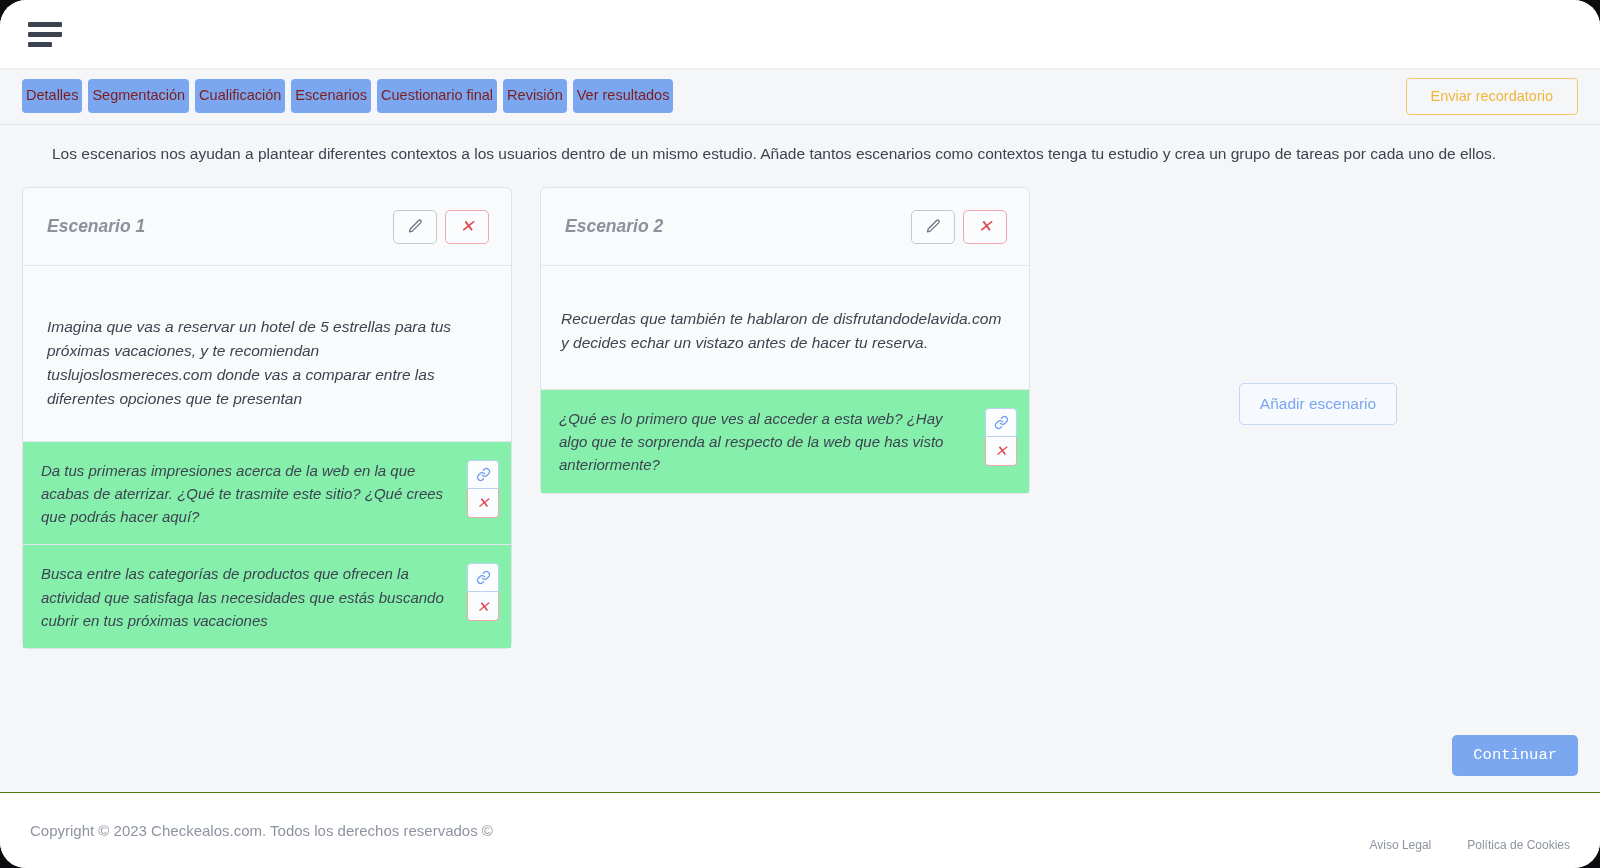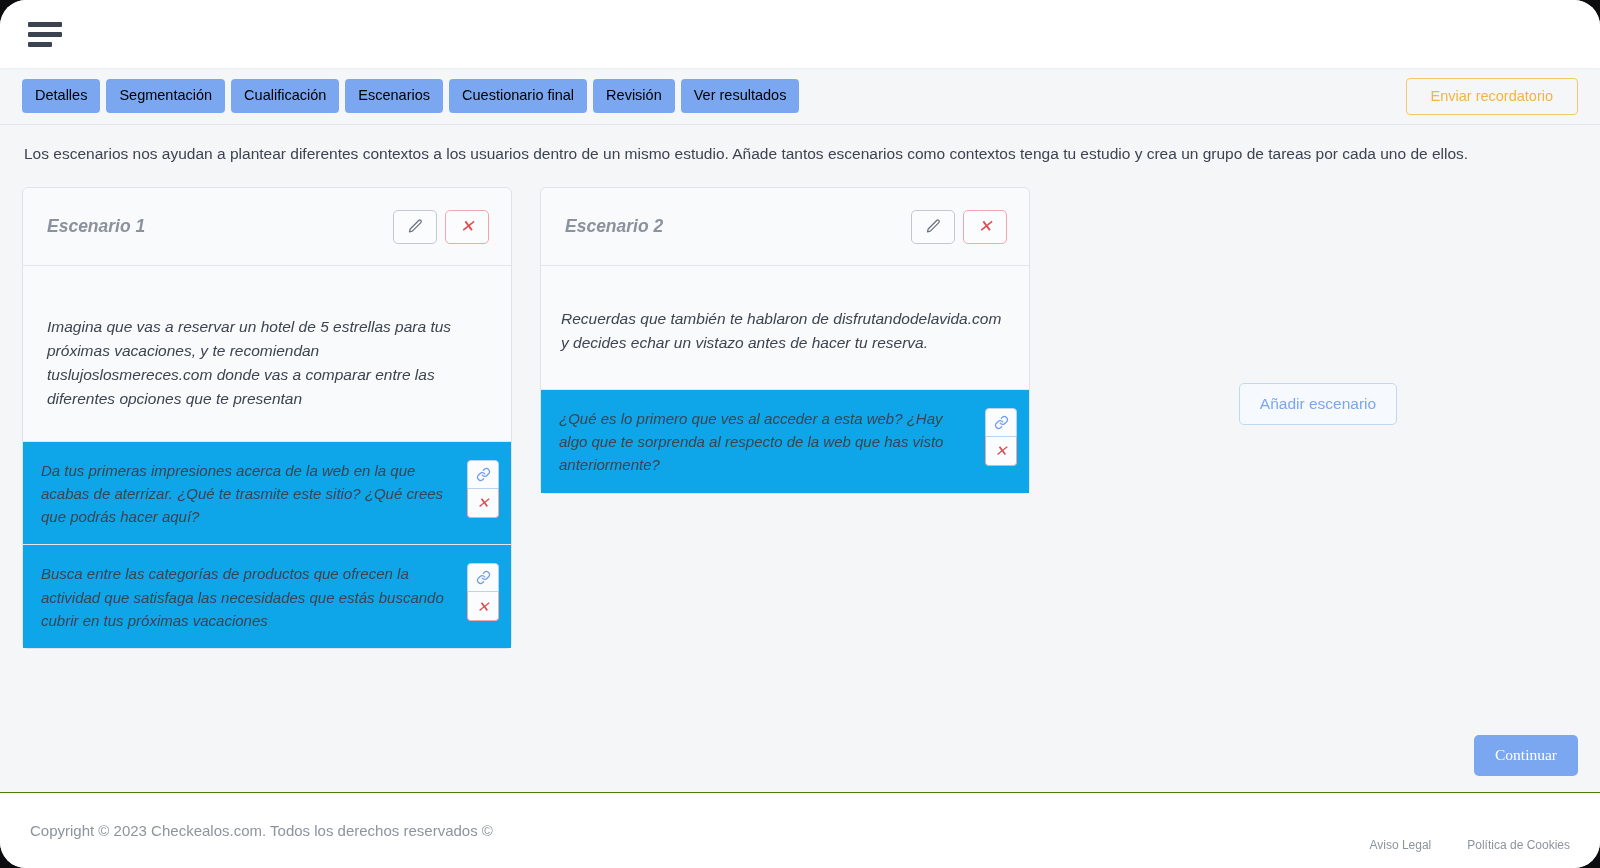--- a/index.html
+++ b/index.html
@@ -62,24 +62,24 @@
     padding: 0 22px;
     position: relative;
   }
   .tabs {
     display: flex;
     gap: 6px;
     flex: 1;
   }
   .tab {
     background: #7aa7f0;
-    color: #000000;
+    color: #7f1d1d;
     font-size: 14.5px;
     line-height: 1;
-    padding: 9px 13px 10px;
+    padding: 9px 4px 10px;
     border: none;
     border-radius: 4px;
     cursor: pointer;
     white-space: nowrap;
     font-family: "Liberation Sans", sans-serif;
   }
   .reminder-btn {
     background: transparent;
     border: 1px solid #f5c96b;
     color: #f0b63f;
@@ -100,20 +100,21 @@
     position: relative;
     overflow: hidden;
   }
 
   .intro-text {
     font-size: 15.5px;
     color: #3d4450;
     padding: 19px 2px 0 2px;
     line-height: 1.3;
     white-space: nowrap;
+    margin-left: 28px;
   }
 
   .board {
     display: flex;
     align-items: flex-start;
     gap: 28px;
     padding-top: 23px;
   }
 
   
@@ -164,21 +165,21 @@
   }
   .scenario-body.compact { padding: 30px 24px 34px 20px; }
 
   
   .task-row {
     display: flex;
     align-items: flex-start;
     padding: 16px 12px 16px 18px;
     border-bottom: 1px solid #e3e7eb;
     gap: 10px;
-    background: #0ea5e9;
+    background: #86efac;
   }
   .task-row:last-child { border-bottom: none; }
   .task-text {
     flex: 1;
     font-size: 15px;
     color: #3d4450;
     line-height: 1.55;
     padding-top: 1px;
   }
   .task-actions {
@@ -224,21 +225,21 @@
     top: 610px;
   }
   .continue-btn {
     background: #7aa7f0;
     border: none;
     color: #ffffff;
     font-size: 15.5px;
     padding: 11px 21px 12px;
     border-radius: 5px;
     cursor: pointer;
-    font-family: Liberation Serif, serif;
+    font-family: Liberation Mono, monospace;
   }
 
   
   .footer {
     flex: 0 0 76px;
     background: #ffffff;
     border-top: 1px solid #4d7c0f;
     display: flex;
     align-items: center;
     padding: 0 30px;

